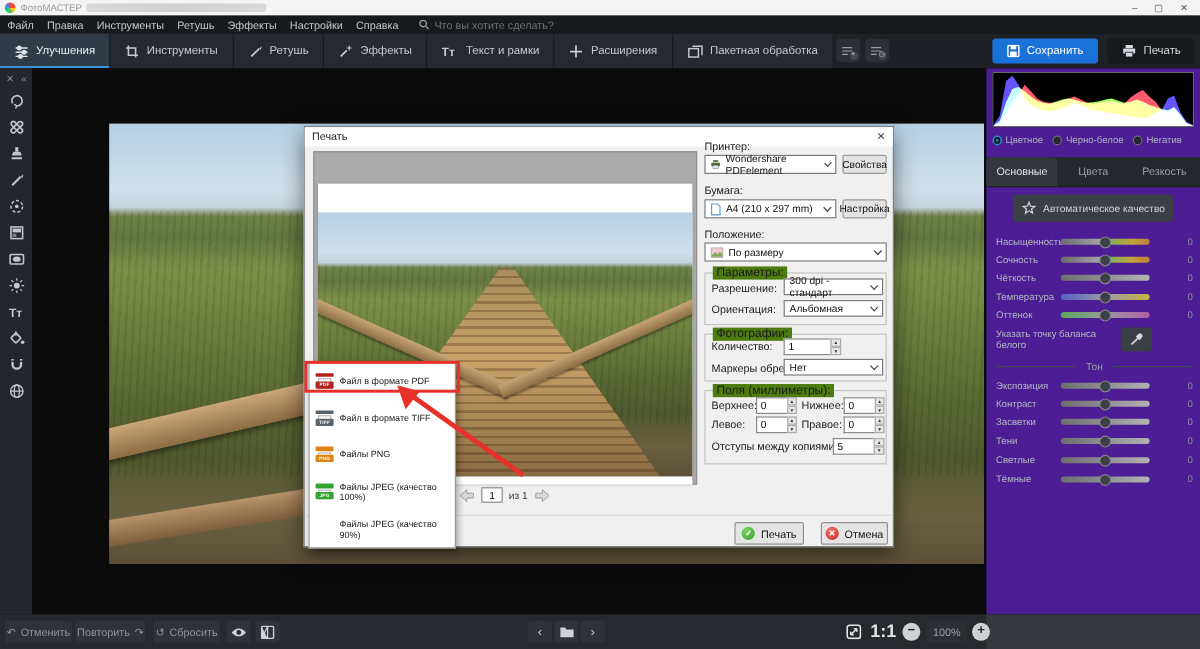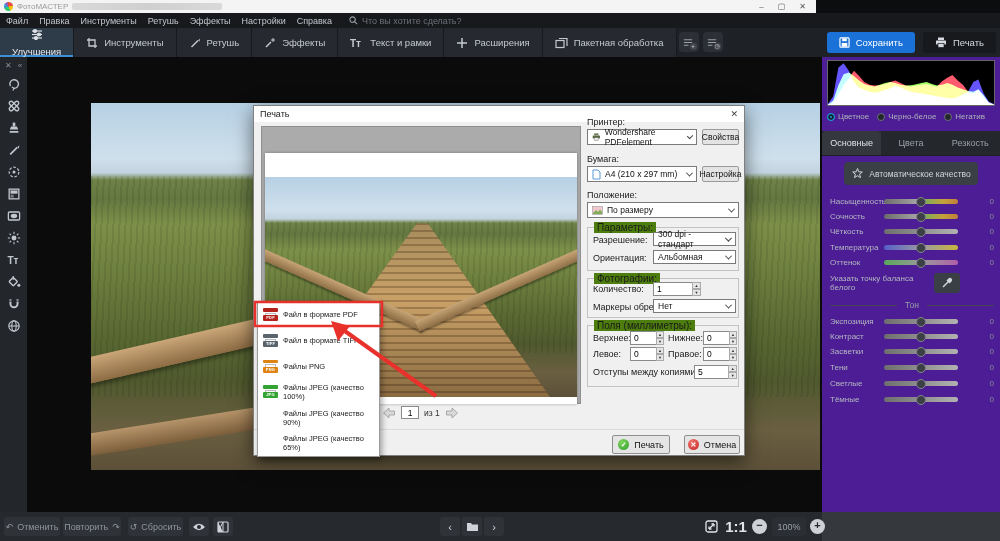--- a/index.html
+++ b/index.html
@@ -1,38 +1,38 @@
 <!DOCTYPE html>
 <html><head>
 <meta charset="utf-8">
 <style>
   * { box-sizing: border-box; margin:0; padding:0; }
   html,body { width:1000px; height:541px; }
   body { position:relative; font-family:"Liberation Sans",sans-serif; background:#0c0d0f; overflow:hidden; color:#c8ccd2; }
   svg { display:block; }
 
   
-  #titlebar { position:absolute; left:0; top:0; width:816px; height:13px; background:#f4f4f4; display:flex; align-items:center; padding:0 4px; gap:4px; }
+  #titlebar { position:absolute; left:0; top:0; width:1000px; height:13px; background:#f4f4f4; display:flex; align-items:center; padding:0 4px; gap:4px; }
   .app-pie { width:9px; height:9px; border-radius:50%; background:conic-gradient(#e74c3c 0 90deg,#f1c40f 90deg 160deg,#2ecc71 160deg 250deg,#3498db 250deg 310deg,#9b59b6 310deg 360deg); }
   #titlebar .t-app { font-size:8px; color:#9a9a9a; }
   .redacted { width:150px; height:7px; background:linear-gradient(90deg,#d9d9d9,#cfcfcf,#d9d9d9); border-radius:2px; filter:blur(.5px); }
   #titlebar .t-ext { font-size:8px; color:#9a9a9a;margin-top:24px; }
   .wincontrols { margin-left:auto; display:flex; gap:14px; padding-right:6px; }
   .wincontrols span { font-size:8px; color:#555; line-height:13px; }
 
   
   #menubar { position:absolute; left:0; top:13px; width:1000px; height:15px; background:#17191d; display:flex; align-items:center; padding:0 6px; gap:11px; }
   #menubar .mi { font-size:9px; color:#c2c6cc; }
   #menubar .search { display:flex; align-items:center; gap:4px; margin-left:6px; }
   #menubar .search .ph { font-size:9px; color:#6d7278; }
 
   
   #tabbar { position:absolute; left:0; top:28px; width:1000px; height:29px; background:#1e2126; display:flex; align-items:stretch; }
   .maintab { display:flex; align-items:center; gap:6px; padding:0 12px; font-size:9.5px; color:#c6cad0; background:#262a30; border-right:1px solid #17191d; }
-  .maintab.active { background:#2e3b49; box-shadow:inset 0 -2px 0 #3f8fd6; color:#e8ecf1;flex-direction:column; }
+  .maintab.active { background:#2e3b49; box-shadow:inset 0 -2px 0 #3f8fd6; color:#e8ecf1; }
   .mini-btn { width:20px; height:20px; margin:4px 2px; border-radius:4px; background:#2c2f35; display:flex; align-items:center; justify-content:center; position:relative; }
   .mini-btn .badge { position:absolute; right:2px; bottom:2px; width:7px; height:7px; border-radius:50%; background:#44474d; color:#cfd3d9; font-size:6px; line-height:7px; text-align:center; }
   #tabbar .spacer { flex:1; }
   .hdr-btn { display:flex; align-items:center; gap:6px; margin:4px 4px; padding:0 12px; border-radius:3px; font-size:9.5px; }
   .hdr-btn.save { background:#1a72d8; color:#fff; }
   .hdr-btn.print { background:#17191d; color:#d6dae0; }
 
   
   #sidebar { position:absolute; left:0; top:57px; width:27px; height:455px; background:#23262b; display:flex; flex-direction:column; align-items:center; }
   #sidebar .sb-head { display:flex; gap:6px; align-items:center; height:16px; color:#8a8f96; font-size:8px; }
@@ -719,23 +719,19 @@
         <span class="bar"></span>
         <span class="page"></span>
         <span class="ext">JPG</span>
       </span>
     <span>Файлы JPEG (качество 100%)</span>
   </div>
   <div class="fmt-item">
     <span class="fmt-icon empty"></span>
     <span>Файлы JPEG (качество 90%)</span>
   </div>
-  <div class="fmt-item">
-    <span class="fmt-icon empty"></span>
-    <span>Файлы JPEG (качество 65%)</span>
-  </div>
 </div>
 
 <svg id="annot">
   <rect x="255" y="302" width="127" height="24" fill="none" stroke="#e8312b" stroke-width="2.5"></rect>
   <line x1="436" y1="396" x2="342" y2="329" stroke="#e8312b" stroke-width="4"></line>
   <polygon points="331,321 350,326 338,341" fill="#e8312b"></polygon>
 </svg>
 
 </body></html>

